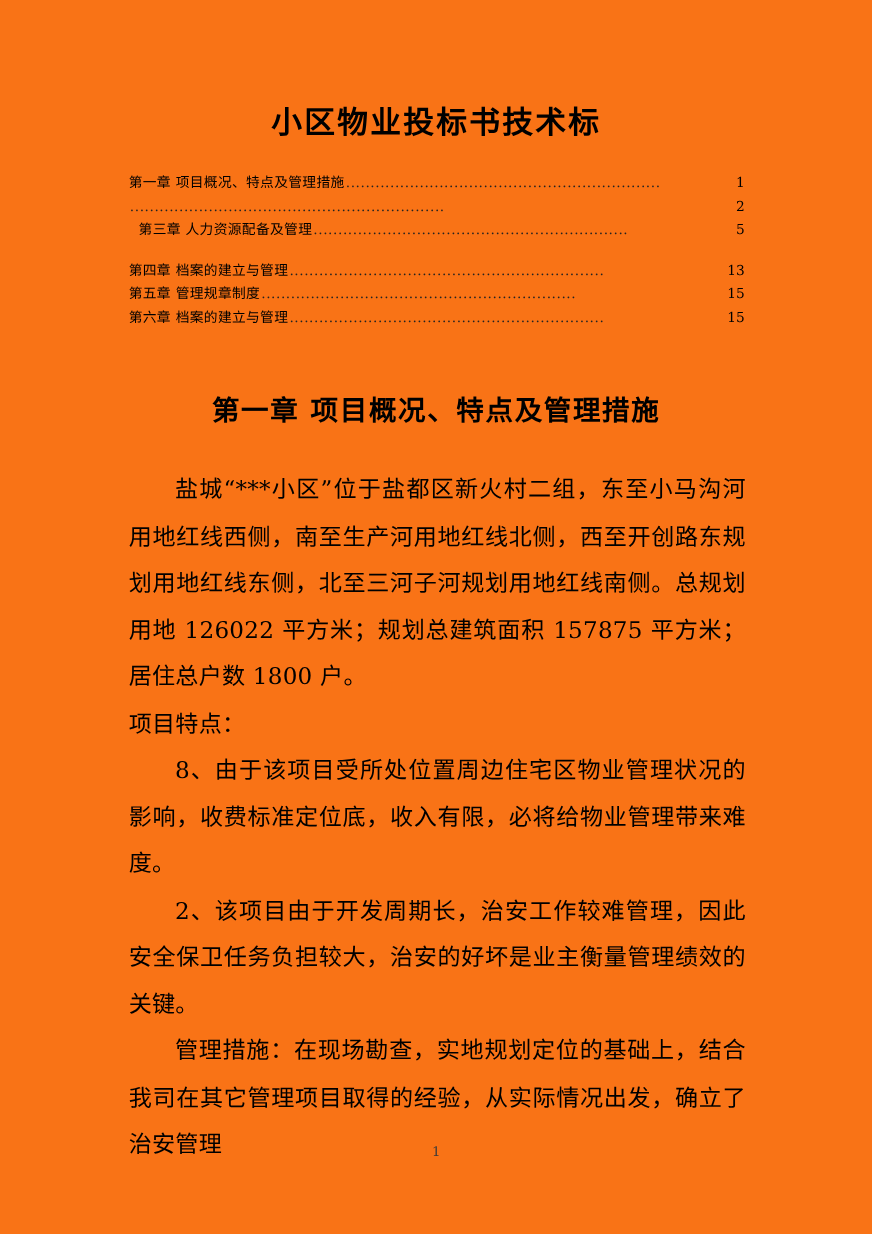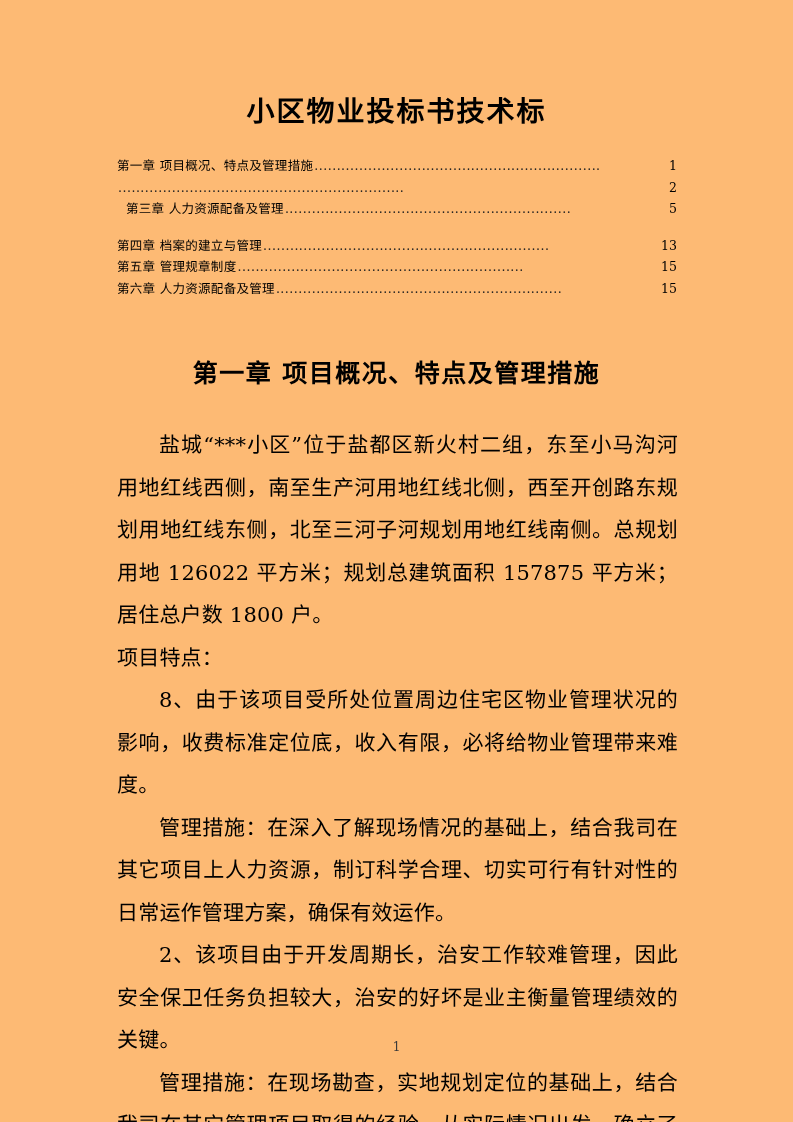--- a/index.html
+++ b/index.html
@@ -9,21 +9,21 @@
     background: #ffffff;
   }
   body {
     font-family: "DejaVu Serif", "Liberation Serif", serif;
     color: #000000;
   }
   .page {
     position: relative;
     width: 793px;
     height: 1122px;
-    background: #fdba74;
+    background: #f97316;
     margin: 0 auto;
     overflow: hidden;
     box-sizing: border-box;
   }
 
   
   .doc-title {
     position: absolute;
     top: 92px;
     left: 0;
@@ -151,40 +151,37 @@
       <span class="toc-page">13</span>
     </div>
 
     <div class="toc-row">
       <span class="toc-label">第五章  管理规章制度</span>
       <span class="toc-leader">................................................................</span>
       <span class="toc-page">15</span>
     </div>
 
     <div class="toc-row">
-      <span class="toc-label">第六章  人力资源配备及管理</span>
+      <span class="toc-label">第六章  档案的建立与管理</span>
       <span class="toc-leader">................................................................</span>
       <span class="toc-page">15</span>
     </div>
 
   </div>
 
   <div class="chapter-heading">第一章  项目概况、特点及管理措施</div>
 
   <div class="body-text">
 
     <p class="para indent">盐城“***小区”位于盐都区新火村二组，东至小马沟河用地红线西侧，南至生产河用地红线北侧，西至开创路东规划用地红线东侧，北至三河子河规划用地红线南侧。总规划用地 126022 平方米；规划总建筑面积 157875 平方米；居住总户数 1800 户。</p>
 
     <p class="para bold">项目特点：</p>
 
     <p class="para indent">8、由于该项目受所处位置周边住宅区物业管理状况的影响，收费标准定位底，收入有限，必将给物业管理带来难度。</p>
 
-    <p class="para indent">
-      <span class="bold">管理措施：</span><span>在深入了解现场情况的基础上，结合我司在其它项目上人力资源，制订科学合理、切实可行有针对性的日常运作管理方案，确保有效运作。</span>
-    </p>
 
     <p class="para indent">2、该项目由于开发周期长，治安工作较难管理，因此安全保卫任务负担较大，治安的好坏是业主衡量管理绩效的关键。</p>
 
     <p class="para indent">
       <span class="bold">管理措施：</span><span>在现场勘查，实地规划定位的基础上，结合我司在其它管理项目取得的经验，从实际情况出发，确立了治安管理</span>
     </p>
 
   </div>
 
   <div class="page-number">1</div>

